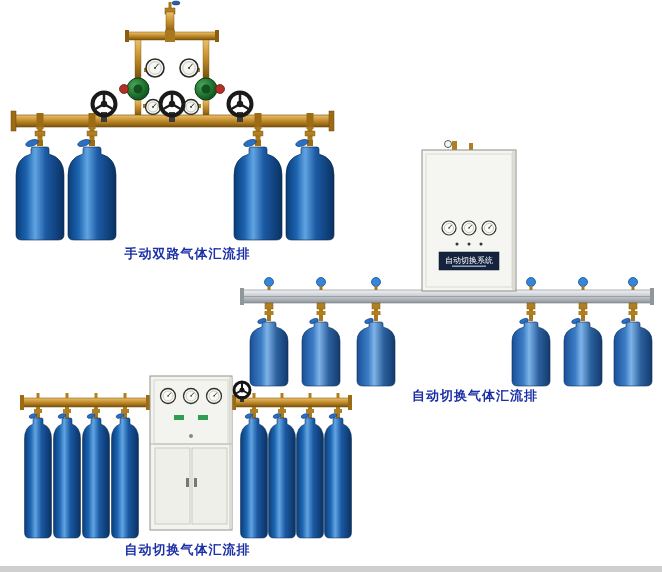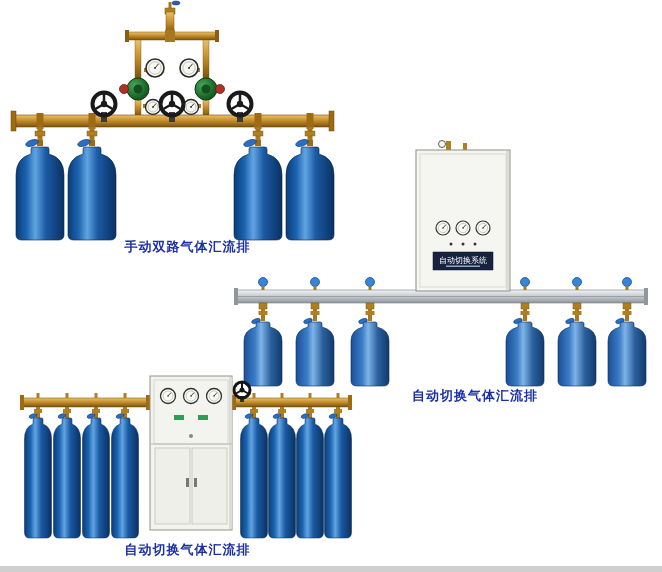--- a/index.html
+++ b/index.html
@@ -133,23 +133,23 @@
         <use href="#s1-station" transform="translate(258,144)"></use>
         <use href="#s1-cylbody" transform="translate(258,147)"></use>
       </g>
       <g>
         <use href="#s1-station" transform="translate(310,144)"></use>
         <use href="#s1-cylbody" transform="translate(310,147)"></use>
       </g>
     </svg>
   </div>
 
-  <div class="caption" style="left:55px;top:238px;width:265px;">手动双路气体汇流排</div>
-
-  <div class="figure" style="left:234px;top:140px;width:414px;height:250px;">
+  <div class="caption" style="left:55px;top:245px;width:265px;">手动双路气体汇流排</div>
+
+  <div class="figure" style="left:240px;top:140px;width:414px;height:250px;">
     <svg width="414" height="250" viewBox="0 0 414 250">
       <defs>
         <linearGradient id="s2-cyl" x1="0" y1="0" x2="1" y2="0">
           <stop offset="0" stop-color="#1a4f98"></stop>
             <stop offset="0.3" stop-color="#3c7ec6"></stop>
           <stop offset="0.45" stop-color="#7fb4e8"></stop>
             <stop offset="0.7" stop-color="#2c619e"></stop>
           <stop offset="1" stop-color="#123a6e"></stop>
         </linearGradient>
         <linearGradient id="s2-silver" x1="0" y1="0" x2="0" y2="1">

